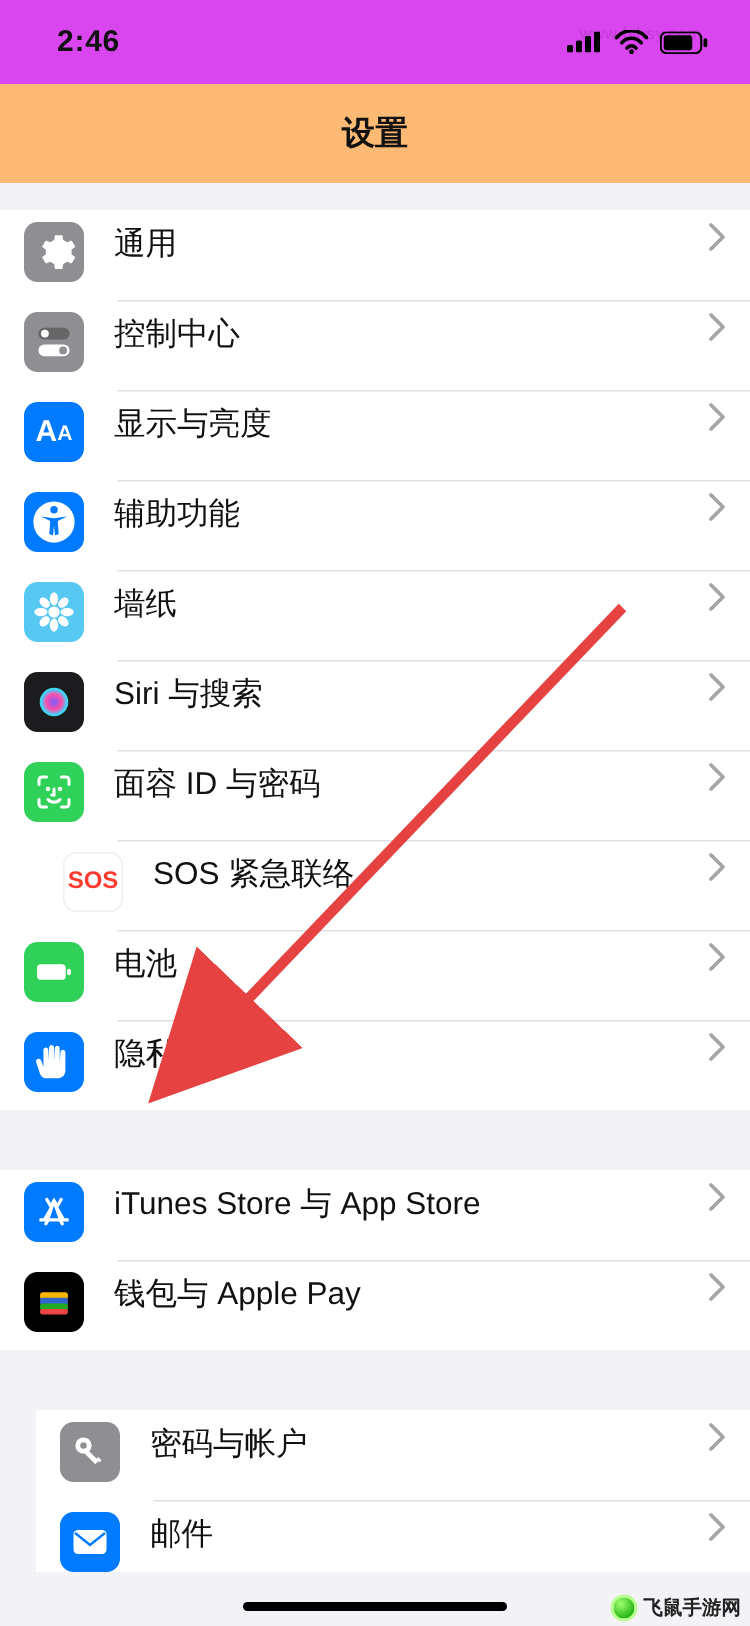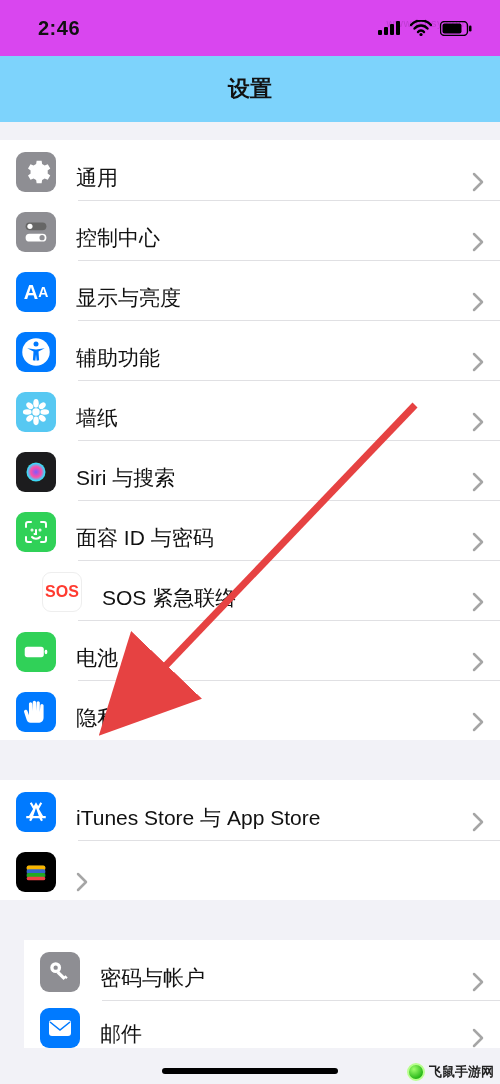--- a/index.html
+++ b/index.html
@@ -20,30 +20,30 @@
     background: #d946ef;
   }
   .status-time { font-size: 20px; font-weight: 700; letter-spacing: 0.5px; }
   .status-icons { display: flex; align-items: center; gap: 8px; }
   .status-icons svg { display: block; }
   .nav-title {
     height: 66px;
     display: flex;
     align-items: center;
     justify-content: center;
-    background: #7dd3fc;
+    background: #fdba74;
     font-size: 22px;
     font-weight: 600;
   }
   .gap { height: 18px; background: #f2f2f7; }
   .group { background: #ffffff; }
   .group.partial-bottom { border-bottom: none; margin-left: 24px; }
   .row {
     display: flex;
-    align-items: flex-end;
+    align-items: flex-start;
     min-height: 60px;
     padding: 8px 16px 8px 16px;
     position: relative;
   }
   .row + .row::before {
     content: "";
     position: absolute;
     left: 78px; right: 0; top: 0;
     height: 1px;
     background: #e0e0e3;
@@ -308,20 +308,21 @@
   <div class="row">
     <div class="icon-box" style="background:#000;">
       <svg viewBox="0 0 28 28">
           <rect x="4" y="7" width="20" height="15" rx="3" fill="#333"></rect>
           <rect x="4" y="7" width="20" height="5" rx="2" fill="#f7b500"></rect>
           <rect x="4" y="11" width="20" height="5" rx="2" fill="#36c"></rect>
           <rect x="4" y="15" width="20" height="5" rx="2" fill="#2a2"></rect>
           <rect x="4" y="19" width="20" height="4" rx="2" fill="#e44"></rect>
         </svg>
     </div>
+    <div class="row-label">钱包与 Apple Pay</div>
     <svg class="chevron" viewBox="0 0 12 20">
         <path d="M2 2l8 8-8 8" fill="none" stroke="#000" stroke-width="2.5" stroke-linecap="round" stroke-linejoin="round"></path>
       </svg>
   </div>
 </div>
 
 <div class="gap" style="height:40px"></div>
 
 <div class="group partial-bottom">
   <div class="row">

